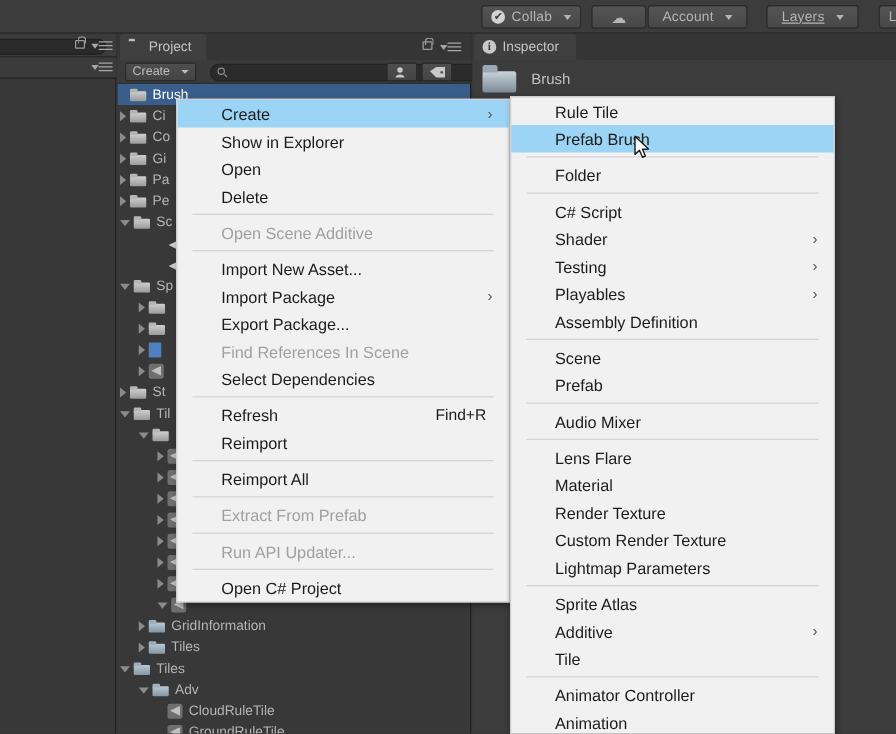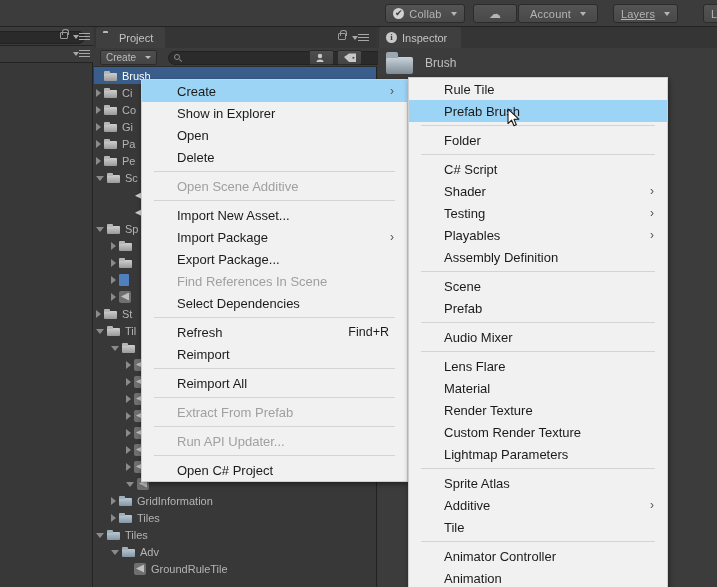--- a/index.html
+++ b/index.html
@@ -278,21 +278,21 @@
       <span class="lbl">Collab</span>
       <span class="caret"></span>
     </div>
     <div class="tbtn" style="left:473px;width:44px;">
       <span class="cloud-ico">☁</span>
     </div>
     <div class="tbtn" style="left:518px;width:80px;">
       <span class="lbl">Account</span>
       <span class="caret"></span>
     </div>
-    <div class="tbtn" style="left:613px;width:65px;text-decoration:underline;">
+    <div class="tbtn" style="left:613px;width:74px;text-decoration:underline;">
       <span class="lbl">Layers</span>
       <span class="caret"></span>
     </div>
     <div class="tbtn" style="left:703px;width:40px;justify-content:flex-start;">
       <span class="lbl">L</span>
     </div>
   </div>
 
   <div class="leftpanel">
     <div class="ptab">
@@ -545,20 +545,25 @@
           <span class="tw open"></span>
           <span class="fico blue">
             <span class="body"></span>
             <span class="tabtop"></span>
           </span>
           <span>Adv</span>
         </div>
         <div class="trow" style="padding-left: 32px;">
           <span class="tw none"></span>
           <span class="tileico"></span>
+          <span>CloudRuleTile</span>
+        </div>
+        <div class="trow" style="padding-left: 32px;">
+          <span class="tw none"></span>
+          <span class="tileico"></span>
           <span>GroundRuleTile</span>
         </div>
       </div>
   </div>
 
   <div class="inspector">
     <div class="insp-tabstrip">
       <div class="insp-tab">
         <span class="info-ico">i</span>
         <span>Inspector</span>

